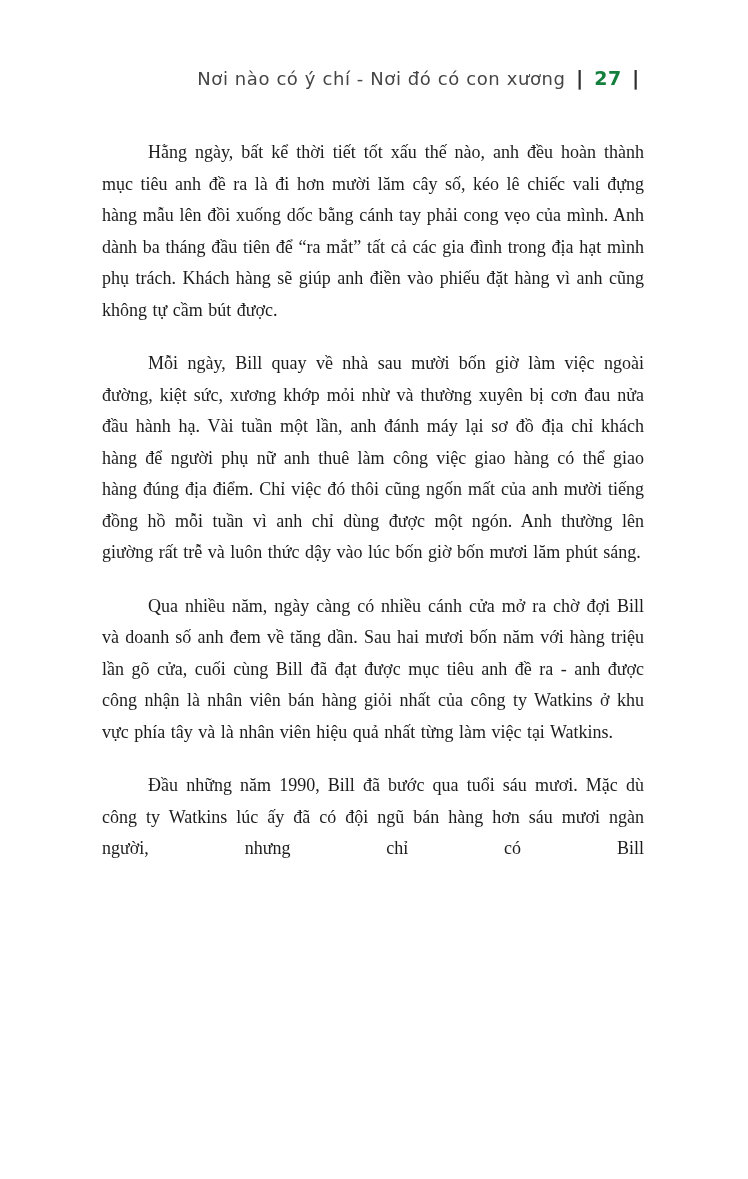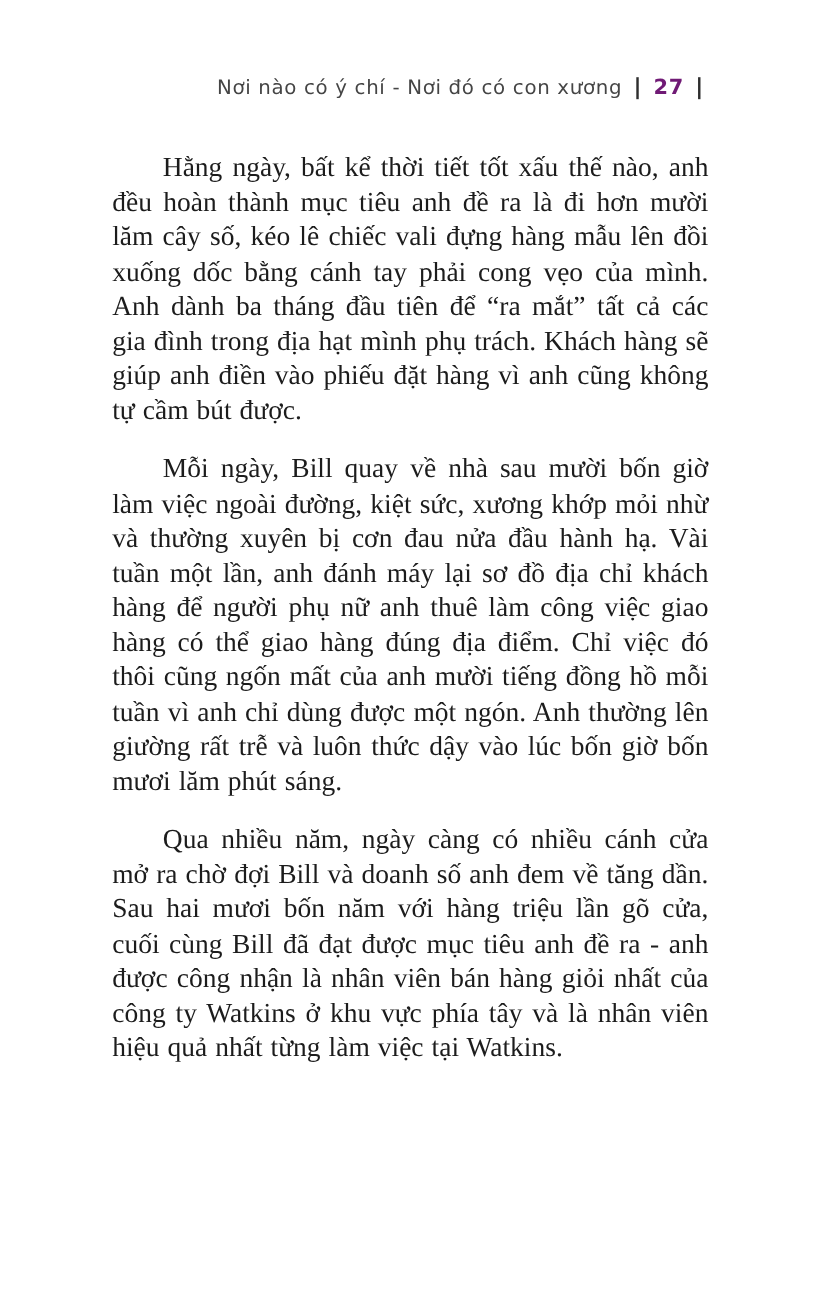--- a/index.html
+++ b/index.html
@@ -27,33 +27,33 @@
     white-space: nowrap;
   }
   .running-header .bar {
     font-weight: 700;
     color: #2e2e2e;
     margin: 0 4px;
     font-size: 20px;
   }
   .running-header .page-num {
     font-weight: 700;
-    color: #701a75;
+    color: #15803d;
     font-size: 19px;
   }
   .body-text {
     position: absolute;
     top: 137px;
     left: 102px;
     width: 542px;
     color: #1c1c1c;
   }
   .body-text p {
     margin: 0 0 22px 0;
-    font-size: 25px;
+    font-size: 18px;
     line-height: 31.5px;
     text-align: justify;
     text-indent: 46px;
     word-spacing: 1px;
   }
   .body-text p.cut-off {
     text-align-last: justify;
     margin-bottom: 0;
   }
 </style>
@@ -66,15 +66,16 @@
     <span>Nơi nào có ý chí - Nơi đó có con xương</span>
     <span class="bar">|</span>
     <span class="page-num">27</span>
     <span class="bar">|</span>
   </div>
 
   <div class="body-text">
     <p>Hằng ngày, bất kể thời tiết tốt xấu thế nào, anh đều hoàn thành mục tiêu anh đề ra là đi hơn mười lăm cây số, kéo lê chiếc vali đựng hàng mẫu lên đồi xuống dốc bằng cánh tay phải cong vẹo của mình. Anh dành ba tháng đầu tiên để “ra mắt” tất cả các gia đình trong địa hạt mình phụ trách. Khách hàng sẽ giúp anh điền vào phiếu đặt hàng vì anh cũng không tự cầm bút được.</p>
     <p>Mỗi ngày, Bill quay về nhà sau mười bốn giờ làm việc ngoài đường, kiệt sức, xương khớp mỏi nhừ và thường xuyên bị cơn đau nửa đầu hành hạ. Vài tuần một lần, anh đánh máy lại sơ đồ địa chỉ khách hàng để người phụ nữ anh thuê làm công việc giao hàng có thể giao hàng đúng địa điểm. Chỉ việc đó thôi cũng ngốn mất của anh mười tiếng đồng hồ mỗi tuần vì anh chỉ dùng được một ngón. Anh thường lên giường rất trễ và luôn thức dậy vào lúc bốn giờ bốn mươi lăm phút sáng.</p>
     <p>Qua nhiều năm, ngày càng có nhiều cánh cửa mở ra chờ đợi Bill và doanh số anh đem về tăng dần. Sau hai mươi bốn năm với hàng triệu lần gõ cửa, cuối cùng Bill đã đạt được mục tiêu anh đề ra - anh được công nhận là nhân viên bán hàng giỏi nhất của công ty Watkins ở khu vực phía tây và là nhân viên hiệu quả nhất từng làm việc tại Watkins.</p>
+    <p class="cut-off">Đầu những năm 1990, Bill đã bước qua tuổi sáu mươi. Mặc dù công ty Watkins lúc ấy đã có đội ngũ bán hàng hơn sáu mươi ngàn người, nhưng chỉ có Bill</p>
   </div>
 
 </div>
 
 </body></html>

